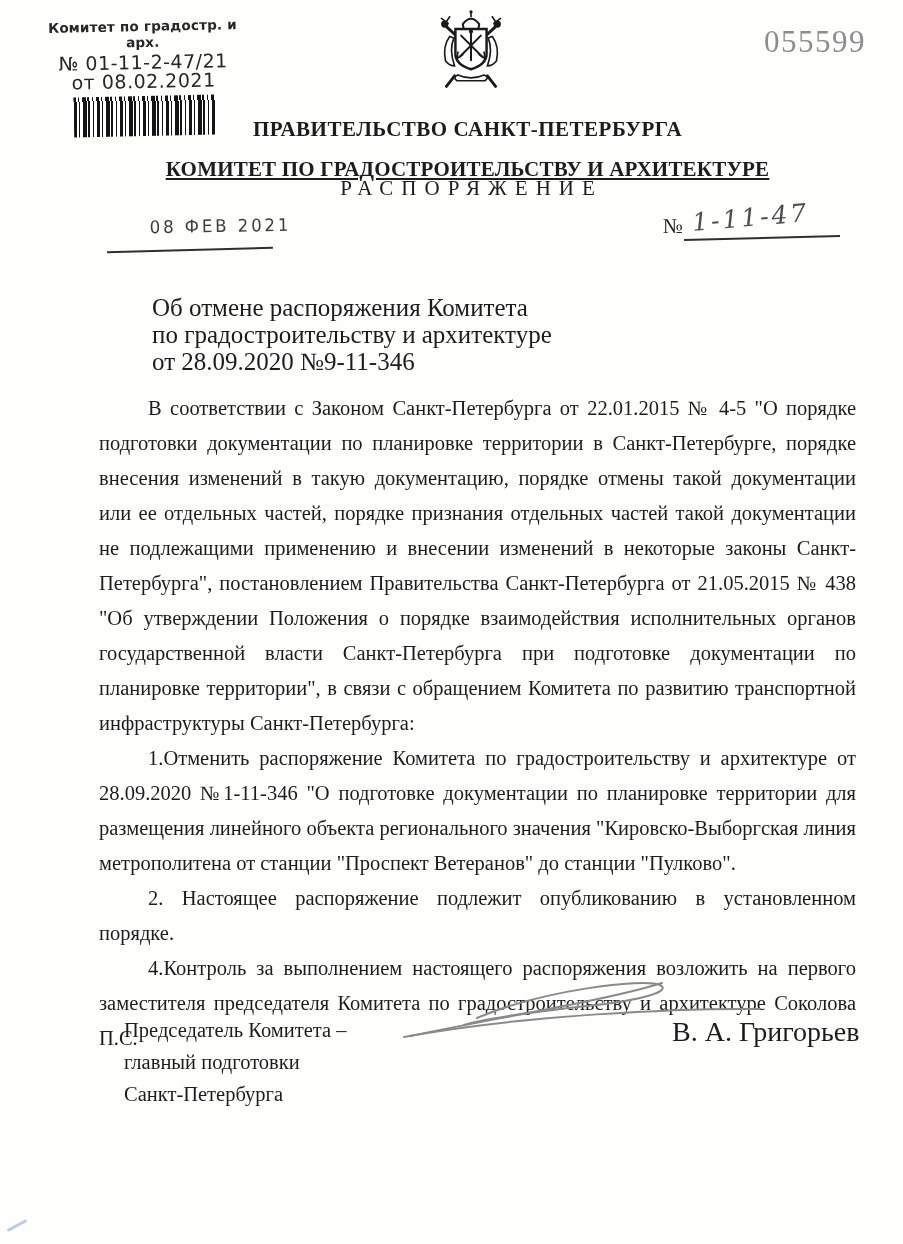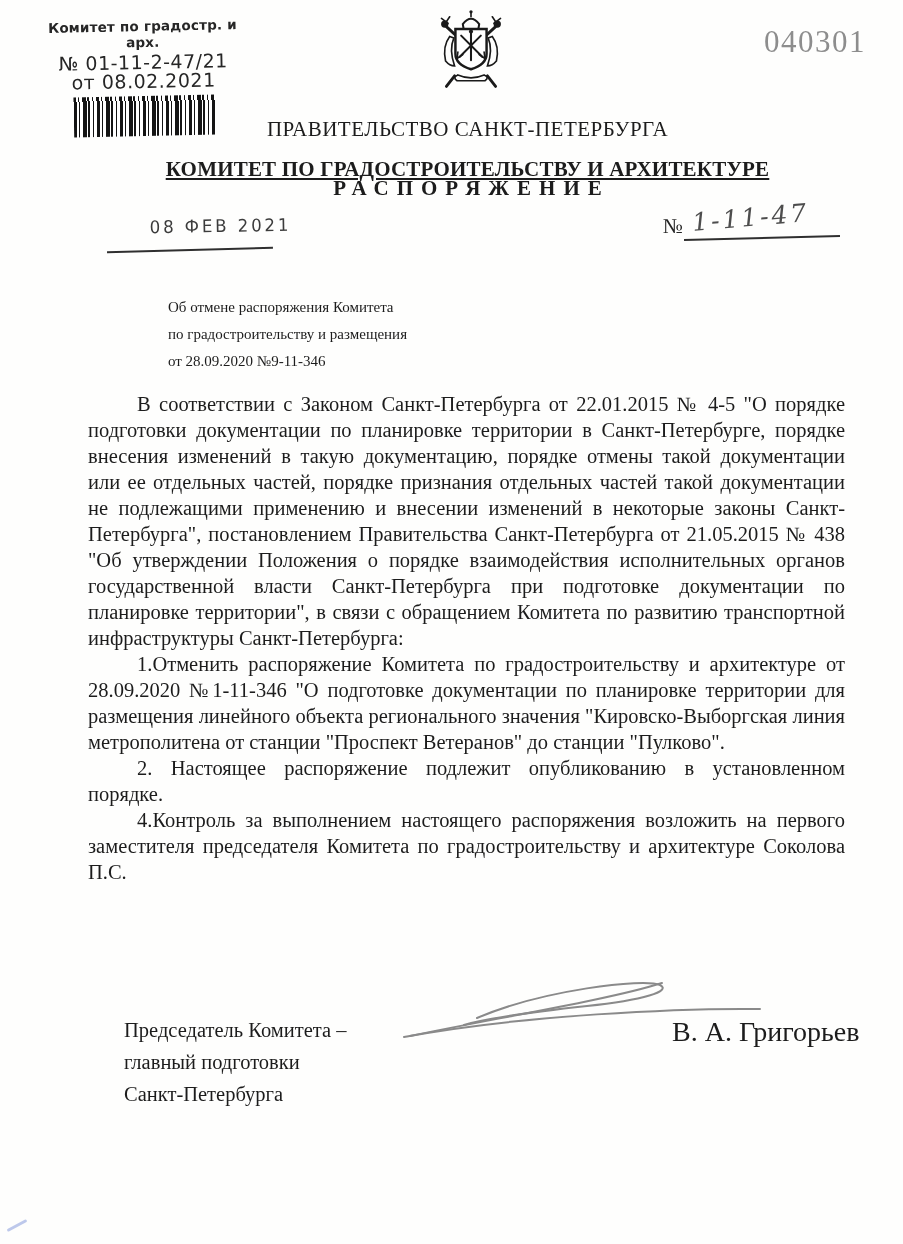--- a/index.html
+++ b/index.html
@@ -39,24 +39,24 @@
   .emblem { position: absolute; left: 430px; top: 8px; }
 
   
   .page-code {
     position: absolute; left: 764px; top: 24px;
     font-size: 31px; letter-spacing: 1.5px;
     color: #8d8d8d;
   }
 
   
-  .hdr { position: absolute; left: 35px; width: 865px; text-align: center; }
+  .hdr { position: absolute; left: 35px; width: 865px; text-align: center; font-weight: bold; }
   .hdr-gov { top: 117px; font-size: 21px; letter-spacing: 0.5px; }
   .hdr-committee { top: 157px; font-size: 21px; font-weight: 700; letter-spacing: 0.2px; text-decoration: underline; }
-  .hdr-doctype { top: 176px; font-size: 21px; font-weight: 700; letter-spacing: 8px; text-indent: 8px; }
+  .hdr-doctype { top: 176px; font-size: 21px; font-weight: 400; letter-spacing: 8px; text-indent: 8px; }
 
   
   .date-stamp {
     position: absolute; left: 146px; top: 216px;
     font-family: "DejaVu Sans", sans-serif;
     font-size: 17.5px; letter-spacing: 3px;
     color: #3c3c3c;
     transform: rotate(-1deg) scaleX(0.95);
   }
   .date-underline {
@@ -72,28 +72,28 @@
     transform: rotate(-5deg);
     white-space: nowrap;
   }
   .num-underline {
     position: absolute; left: 684px; top: 237px; width: 156px; height: 2px;
     background: #2f2f2f; transform: rotate(-1.4deg);
   }
 
   
   .subject {
-    position: absolute; left: 168px; top: 294px;
-    font-size: 15px; line-height: 27px;
+    position: absolute; left: 152px; top: 294px;
+    font-size: 25px; line-height: 27px;
   }
 
   
   .body-text {
-    position: absolute; left: 88px; top: 391px; width: 757px;
-    font-size: 20.5px; line-height: 26px;
+    position: absolute; left: 99px; top: 391px; width: 757px;
+    font-size: 20.5px; line-height: 35px;
     text-align: justify;
   }
   .body-text p { margin: 0; text-indent: 49px; }
 
   
   .sig-title {
     position: absolute; left: 124px; top: 966px;
     font-size: 20.5px; line-height: 32px; margin-top: 48px;
   }
   .sig-image { position: absolute; left: 382px; top: 972px; }
@@ -138,35 +138,35 @@
         <path d="M31 25 h38 v30 q0 13 -19 19 q-19 -6 -19 -19 z" fill="#fff" stroke-width="3"></path>
         <path d="M38 33 L64 59 M62 33 L36 59" stroke-width="2.5"></path>
         <path d="M60 56 l7 5 -1 -8 M40 56 l-7 5 1 -8" stroke-width="2"></path>
         <path d="M50 29 v34" stroke-width="2.5"></path>
         <circle cx="50" cy="28" r="2.5" fill="#1a1a1a" stroke="none"></circle>
         <path d="M34 81 q16 7 32 0 q7 3 1 7 h-34 q-6 -4 1 -7" stroke-width="2"></path>
       </g>
     </svg>
   </div>
 
-  <div class="page-code">040301</div>
+  <div class="page-code">055599</div>
 
   <div class="hdr hdr-gov">ПРАВИТЕЛЬСТВО САНКТ-ПЕТЕРБУРГА</div>
   <div class="hdr hdr-committee">КОМИТЕТ ПО ГРАДОСТРОИТЕЛЬСТВУ И АРХИТЕКТУРЕ</div>
   <div class="hdr hdr-doctype">РАСПОРЯЖЕНИЕ</div>
 
   <div class="date-stamp">08 ФЕВ 2021</div>
   <div class="date-underline"></div>
   <div class="num-label">№</div>
   <div class="num-value">1-11-47</div>
   <div class="num-underline"></div>
 
   <div class="subject">
     <div>Об отмене распоряжения Комитета</div>
-    <div>по градостроительству и размещения</div>
+    <div>по градостроительству и архитектуре</div>
     <div>от 28.09.2020 №9-11-346</div>
   </div>
 
   <div class="body-text">
     <p>В соответствии с Законом Санкт-Петербурга от 22.01.2015 № 4-5 "О порядке подготовки документации по планировке территории в Санкт-Петербурге, порядке внесения изменений в такую документацию, порядке отмены такой документации или ее отдельных частей, порядке признания отдельных частей такой документации не подлежащими применению и внесении изменений в некоторые законы Санкт-Петербурга", постановлением Правительства Санкт-Петербурга от 21.05.2015 № 438 "Об утверждении Положения о порядке взаимодействия исполнительных органов государственной власти Санкт-Петербурга при подготовке документации по планировке территории", в связи с обращением Комитета по развитию транспортной инфраструктуры Санкт-Петербурга:</p>
     <p>1.Отменить распоряжение Комитета по градостроительству и архитектуре от 28.09.2020 №1-11-346 "О подготовке документации по планировке территории для размещения линейного объекта регионального значения "Кировско-Выборгская линия метрополитена от станции "Проспект Ветеранов" до станции "Пулково".</p>
     <p>2. Настоящее распоряжение подлежит опубликованию в установленном порядке.</p>
     <p>4.Контроль за выполнением настоящего распоряжения возложить на первого заместителя председателя Комитета по градостроительству и архитектуре Соколова П.С.</p>
   </div>
 

